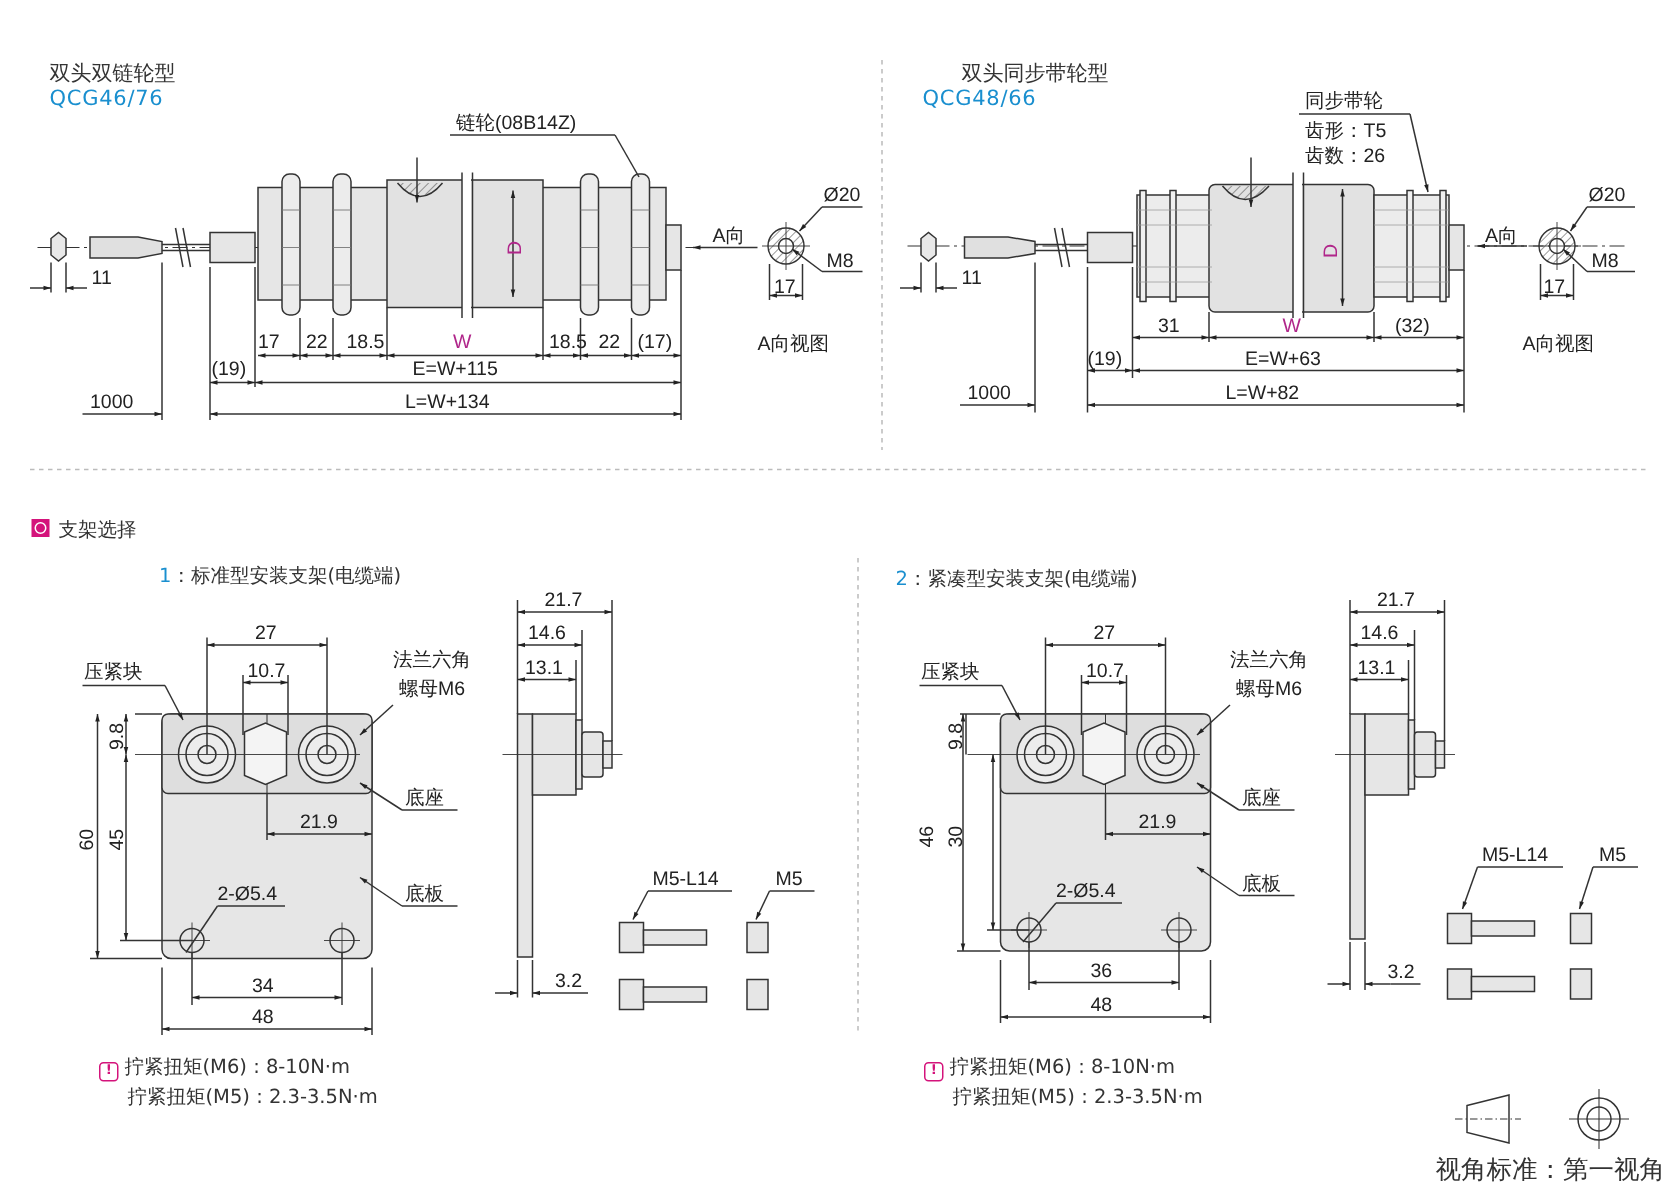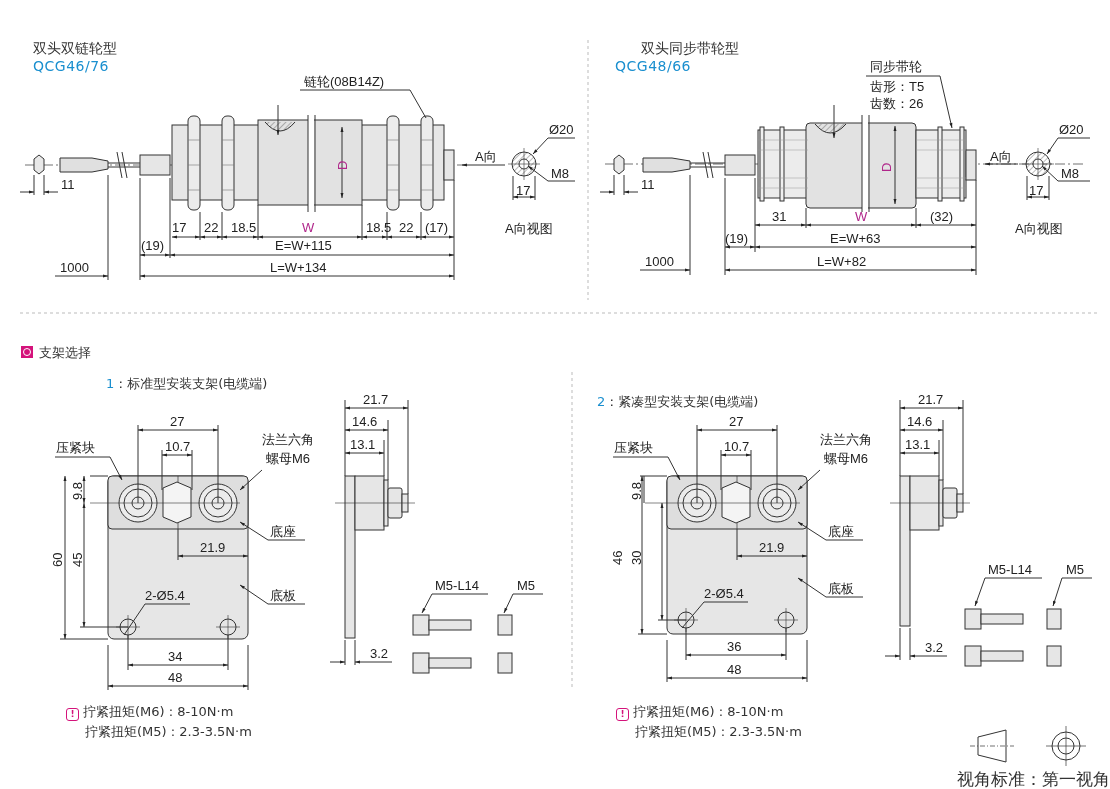--- a/index.html
+++ b/index.html
@@ -467,21 +467,21 @@
   </g>
 </svg>
 
 <div class="abs sec-head" style="left:21px;top:344px;">
   <span class="sq-icon"></span><span>支架选择</span>
 </div>
 
 <div class="abs sub" style="left:62px;top:375px;margin-left:44px;">
   <span class="num">1</span><span>：标准型安装支架(电缆端)</span>
 </div>
-<div class="abs sub" style="left:597px;top:393px;text-align:center;">
+<div class="abs sub" style="left:597px;top:377px;text-align:center;">
   <span class="num">2</span><span>：紧凑型安装支架(电缆端)</span>
 </div>
 
 <div class="abs note" style="left:66px;top:702px;">
   <div><span class="warn-icon">!</span><span>拧紧扭矩(M6) : 8-10N·m</span></div>
   <div style="padding-left:19px;"><span>拧紧扭矩(M5) : 2.3-3.5N·m</span></div>
 </div>
 <div class="abs note" style="left:616px;top:702px;">
   <div><span class="warn-icon">!</span><span>拧紧扭矩(M6) : 8-10N·m</span></div>
   <div style="padding-left:19px;"><span>拧紧扭矩(M5) : 2.3-3.5N·m</span></div>

